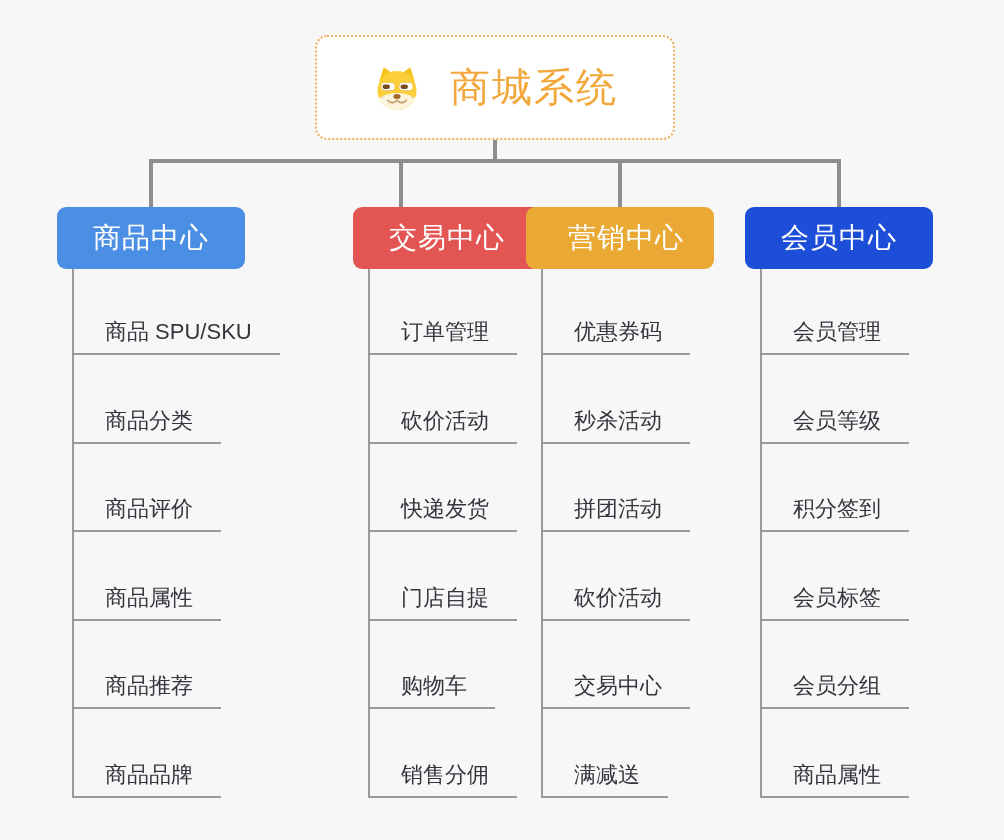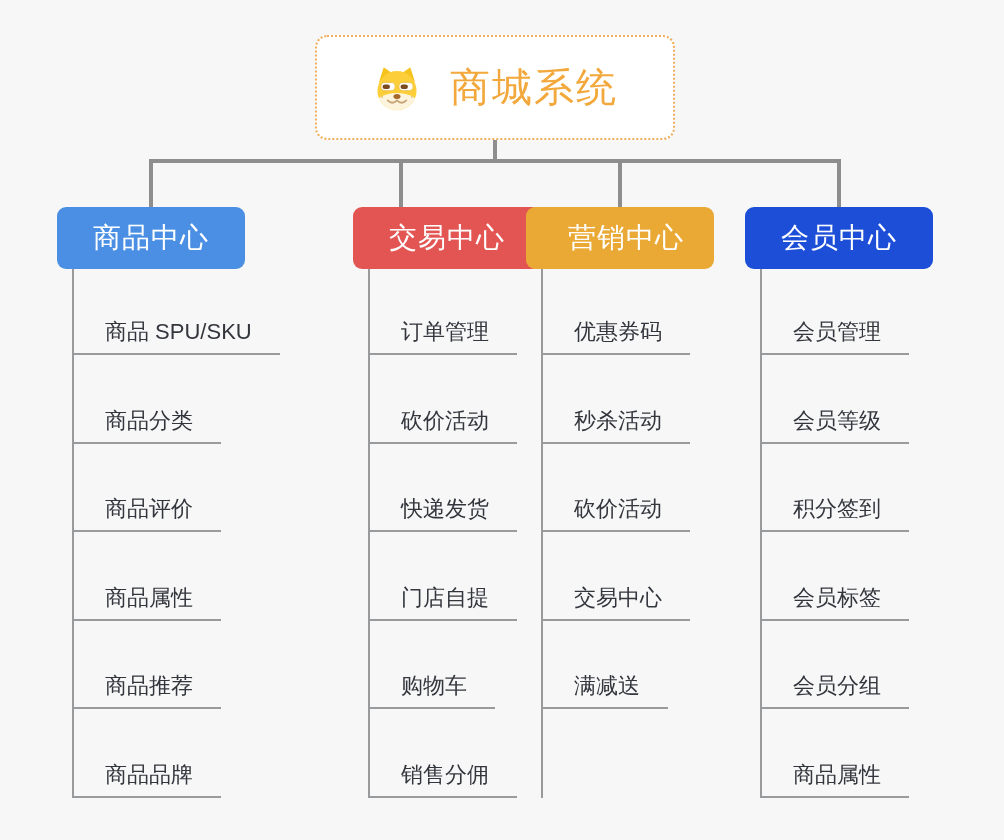--- a/index.html
+++ b/index.html
@@ -142,20 +142,21 @@
       <div class="leaf">销售分佣</div>
     </div>
   </div>
 
   <div class="branch branch-2">
     <div class="branch-node" style="background-color: rgb(234, 169, 53); padding-left: 12px;">营销中心</div>
     <div class="spine"></div>
     <div class="items">
       <div class="leaf">优惠券码</div>
       <div class="leaf">秒杀活动</div>
+      <div class="leaf">拼团活动</div>
       <div class="leaf">砍价活动</div>
       <div class="leaf">交易中心</div>
       <div class="leaf">满减送</div>
     </div>
   </div>
 
   <div class="branch branch-3">
     <div class="branch-node" style="background-color: #1d4ed8;">会员中心</div>
     <div class="spine"></div>
     <div class="items">

